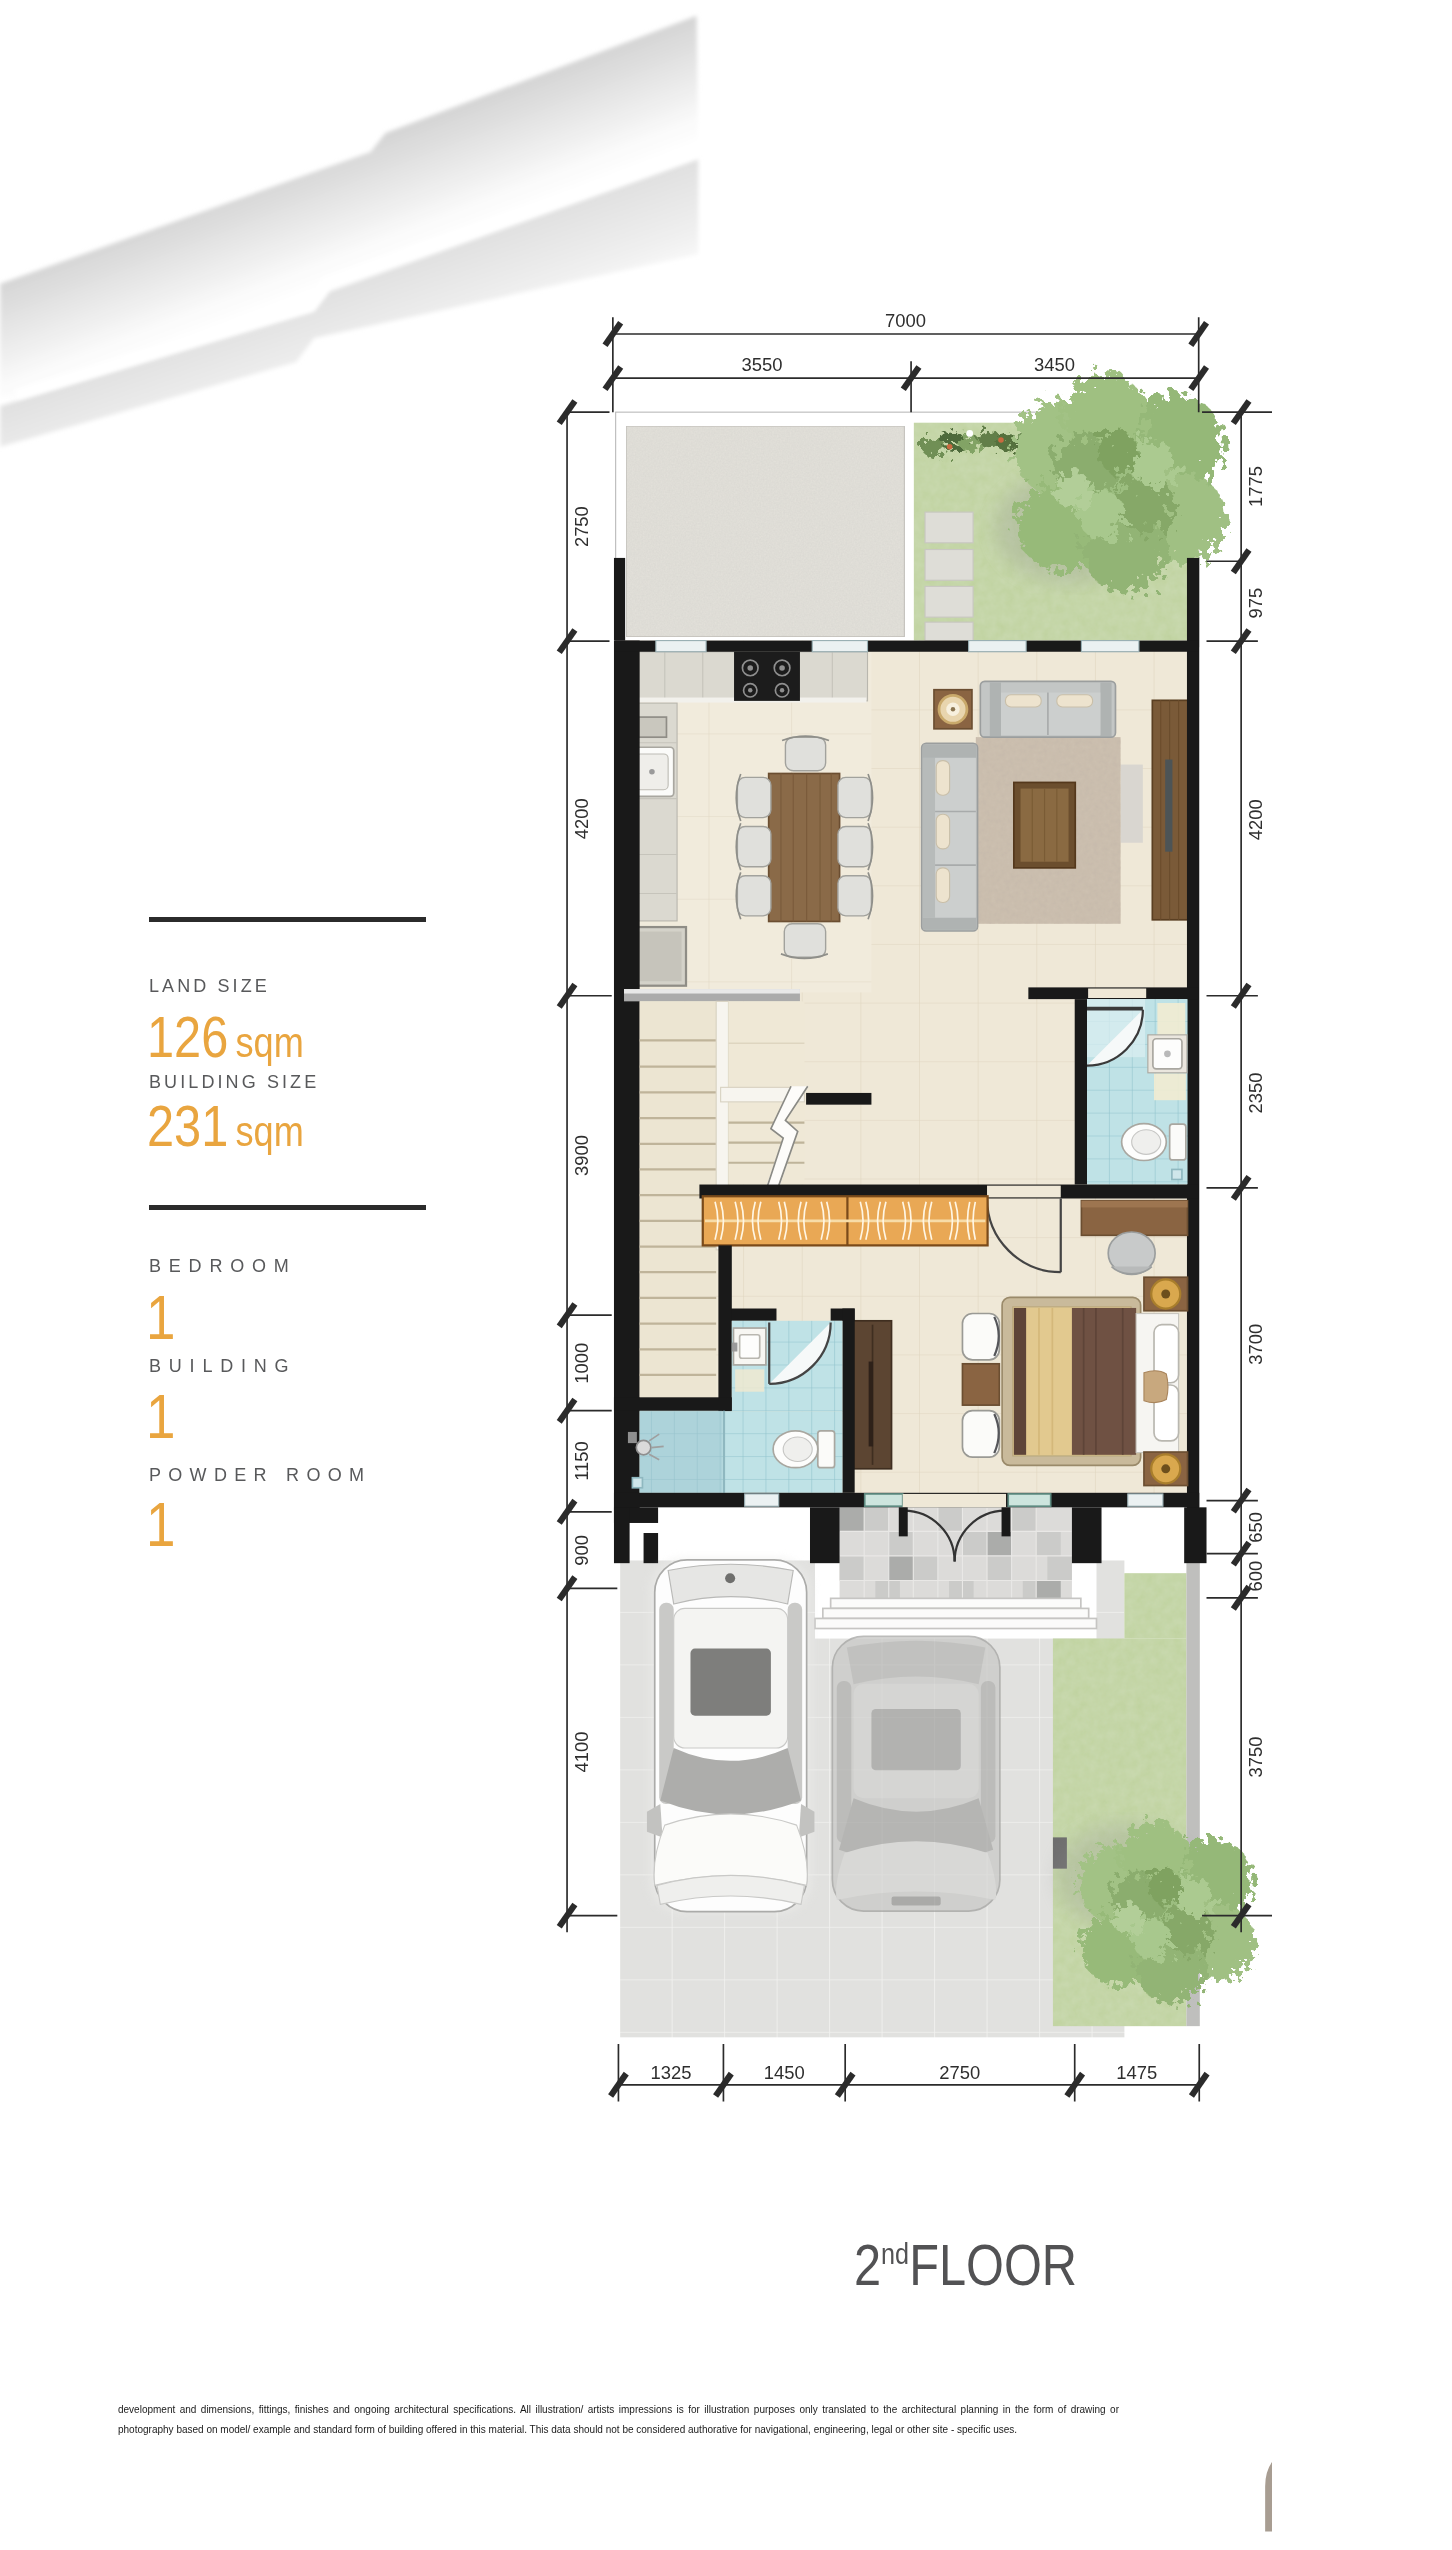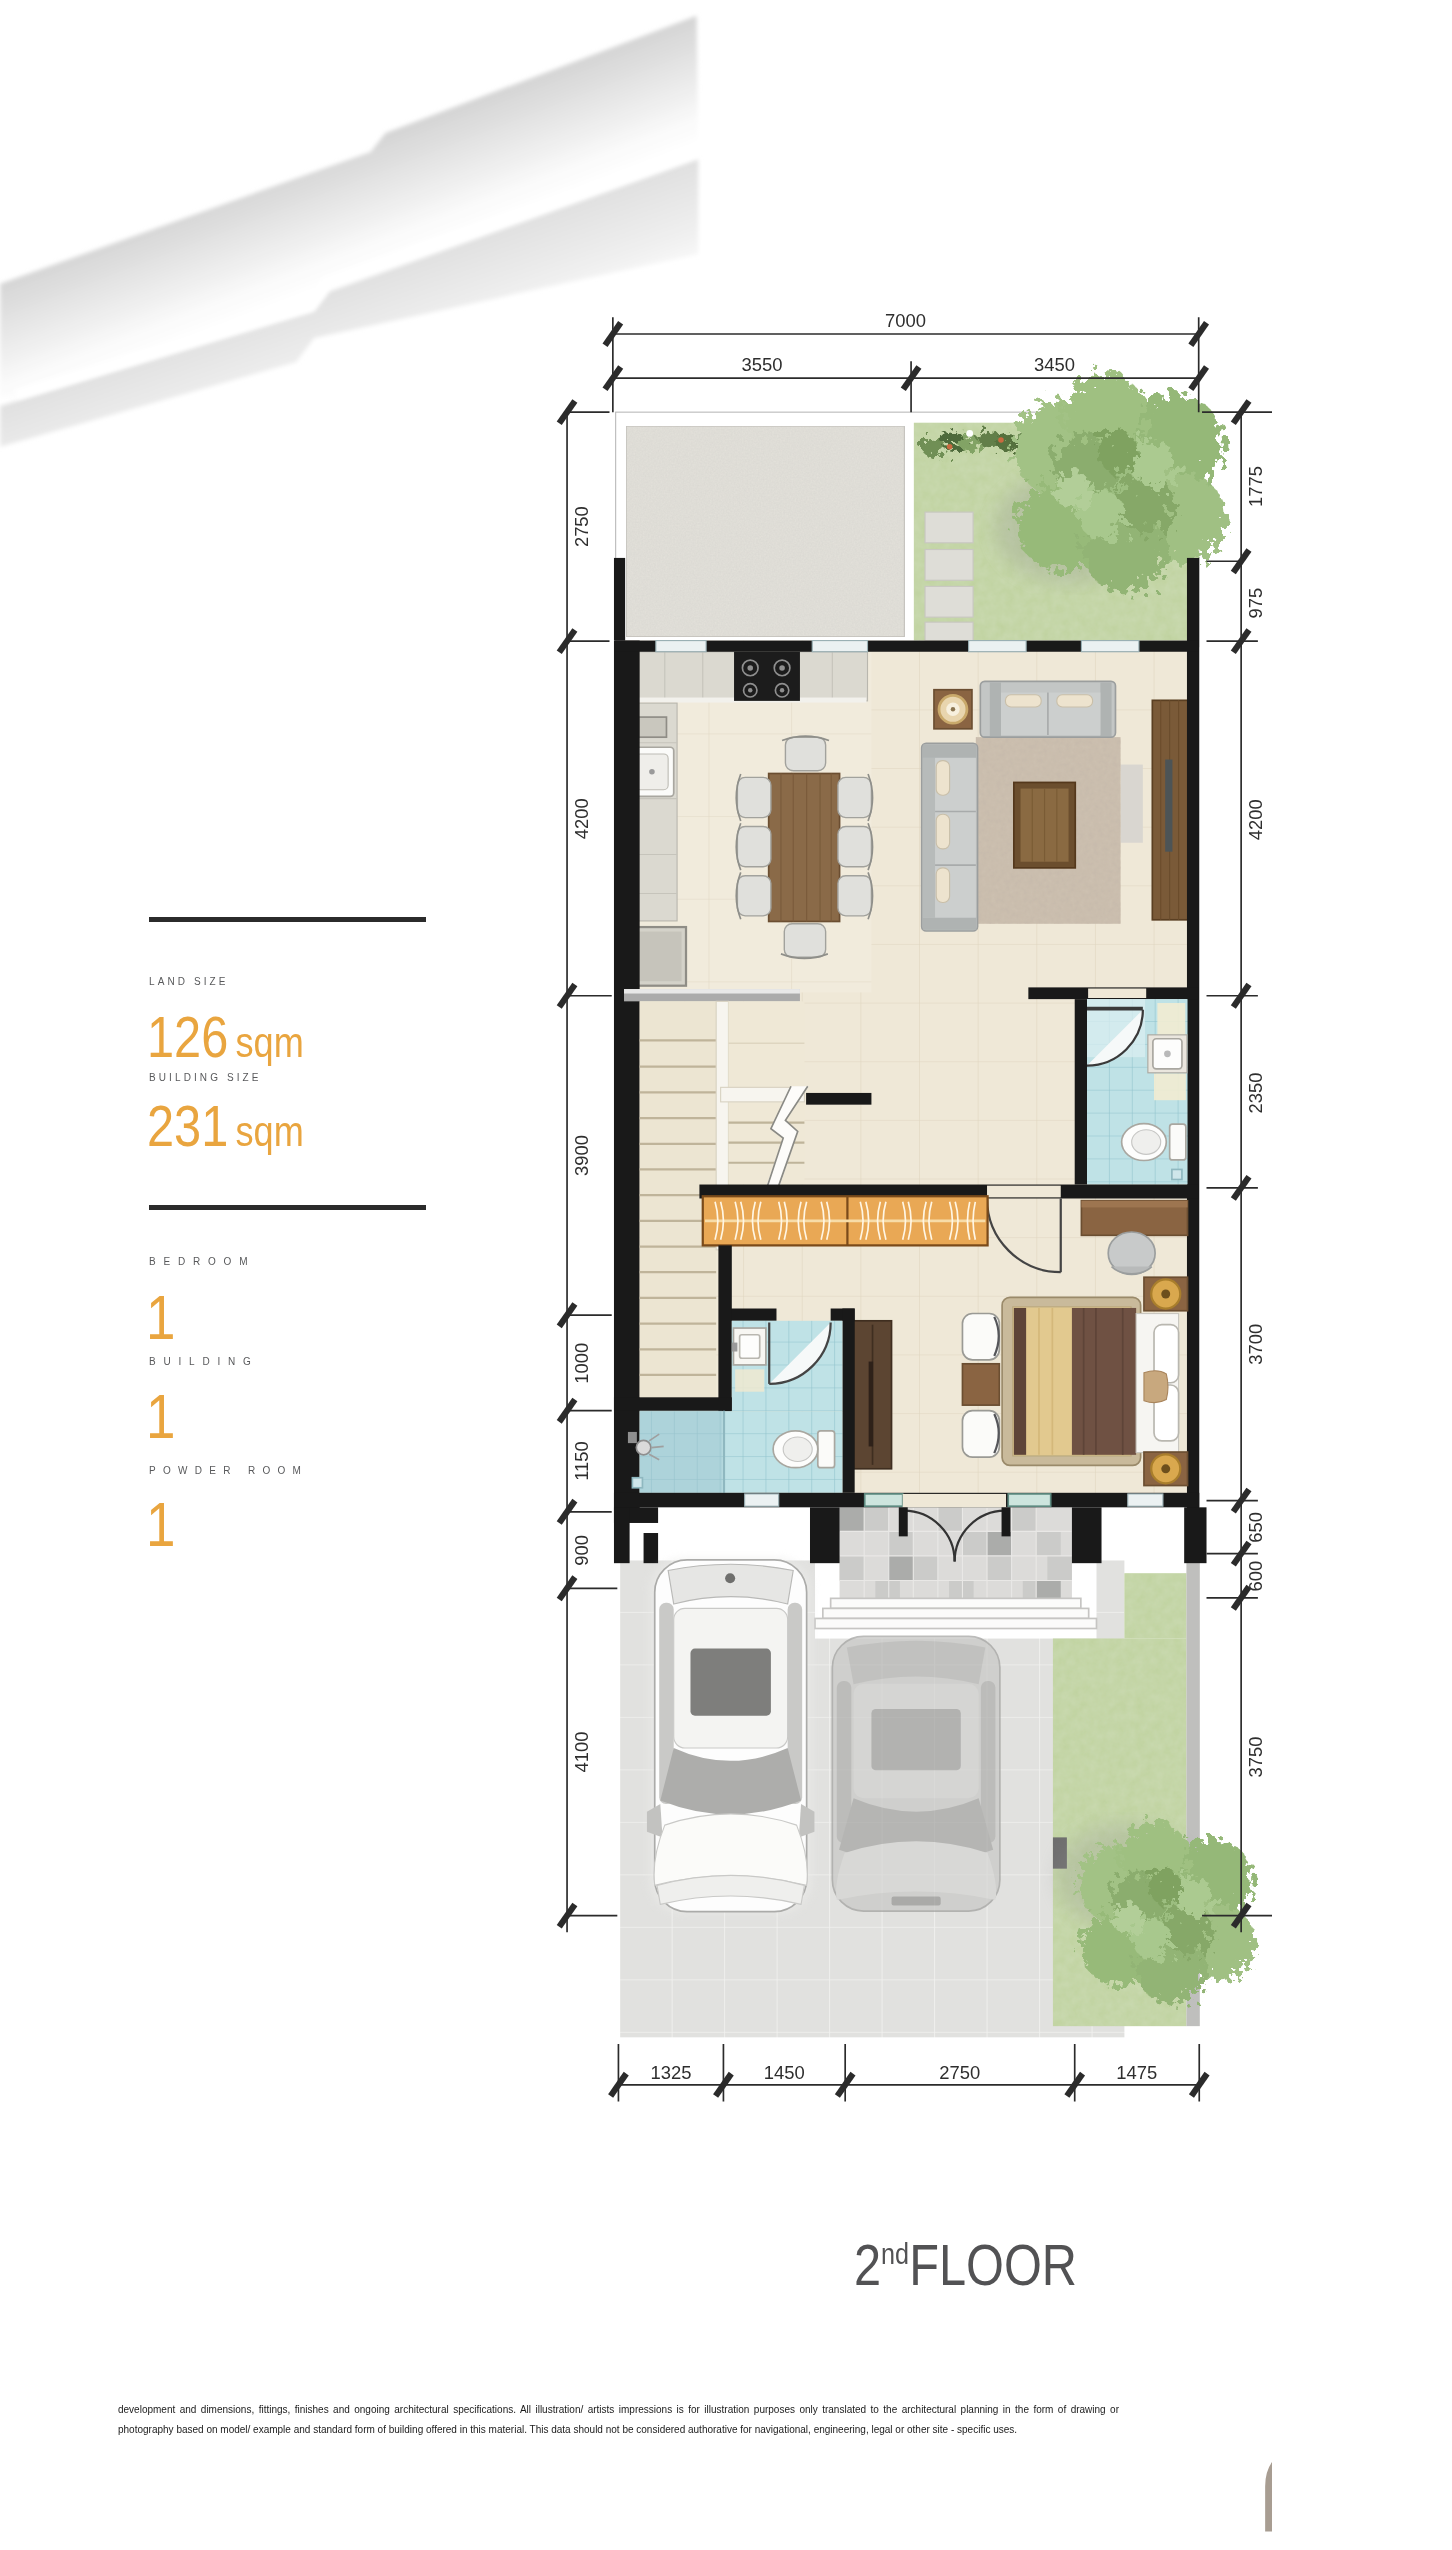--- a/index.html
+++ b/index.html
@@ -1,18 +1,18 @@
 <!DOCTYPE html>
 <html style="font-size:9px"><head>
 <meta charset="utf-8">
 <style>
 html,body{margin:0;padding:0;background:#fff;}
 .page{position:relative;width:1272px;height:2550px;background:#fff;font-family:"Liberation Sans",sans-serif;overflow:hidden;}
 svg{position:absolute;left:0;top:0;}
-.lbl{position:absolute;color:#58595B;font-size:10px;letter-spacing:4.5px;white-space:nowrap;}
+.lbl{position:absolute;color:#58595B;font-size:18px;letter-spacing:4.5px;white-space:nowrap;}
 .num{position:absolute;color:#E9A53F;white-space:nowrap;}
 .rule{position:absolute;height:4.5px;background:#2b2b2b;}
 </style>
 </head>
 <body>
 <div class="page">
 <svg width="1453" height="2550" viewBox="0 0 2601 4566">
 <defs>
 <linearGradient id="swg" gradientUnits="userSpaceOnUse" x1="620" y1="269" x2="697" y2="470">
 <stop offset="0" stop-color="#d5d5d5"></stop>

